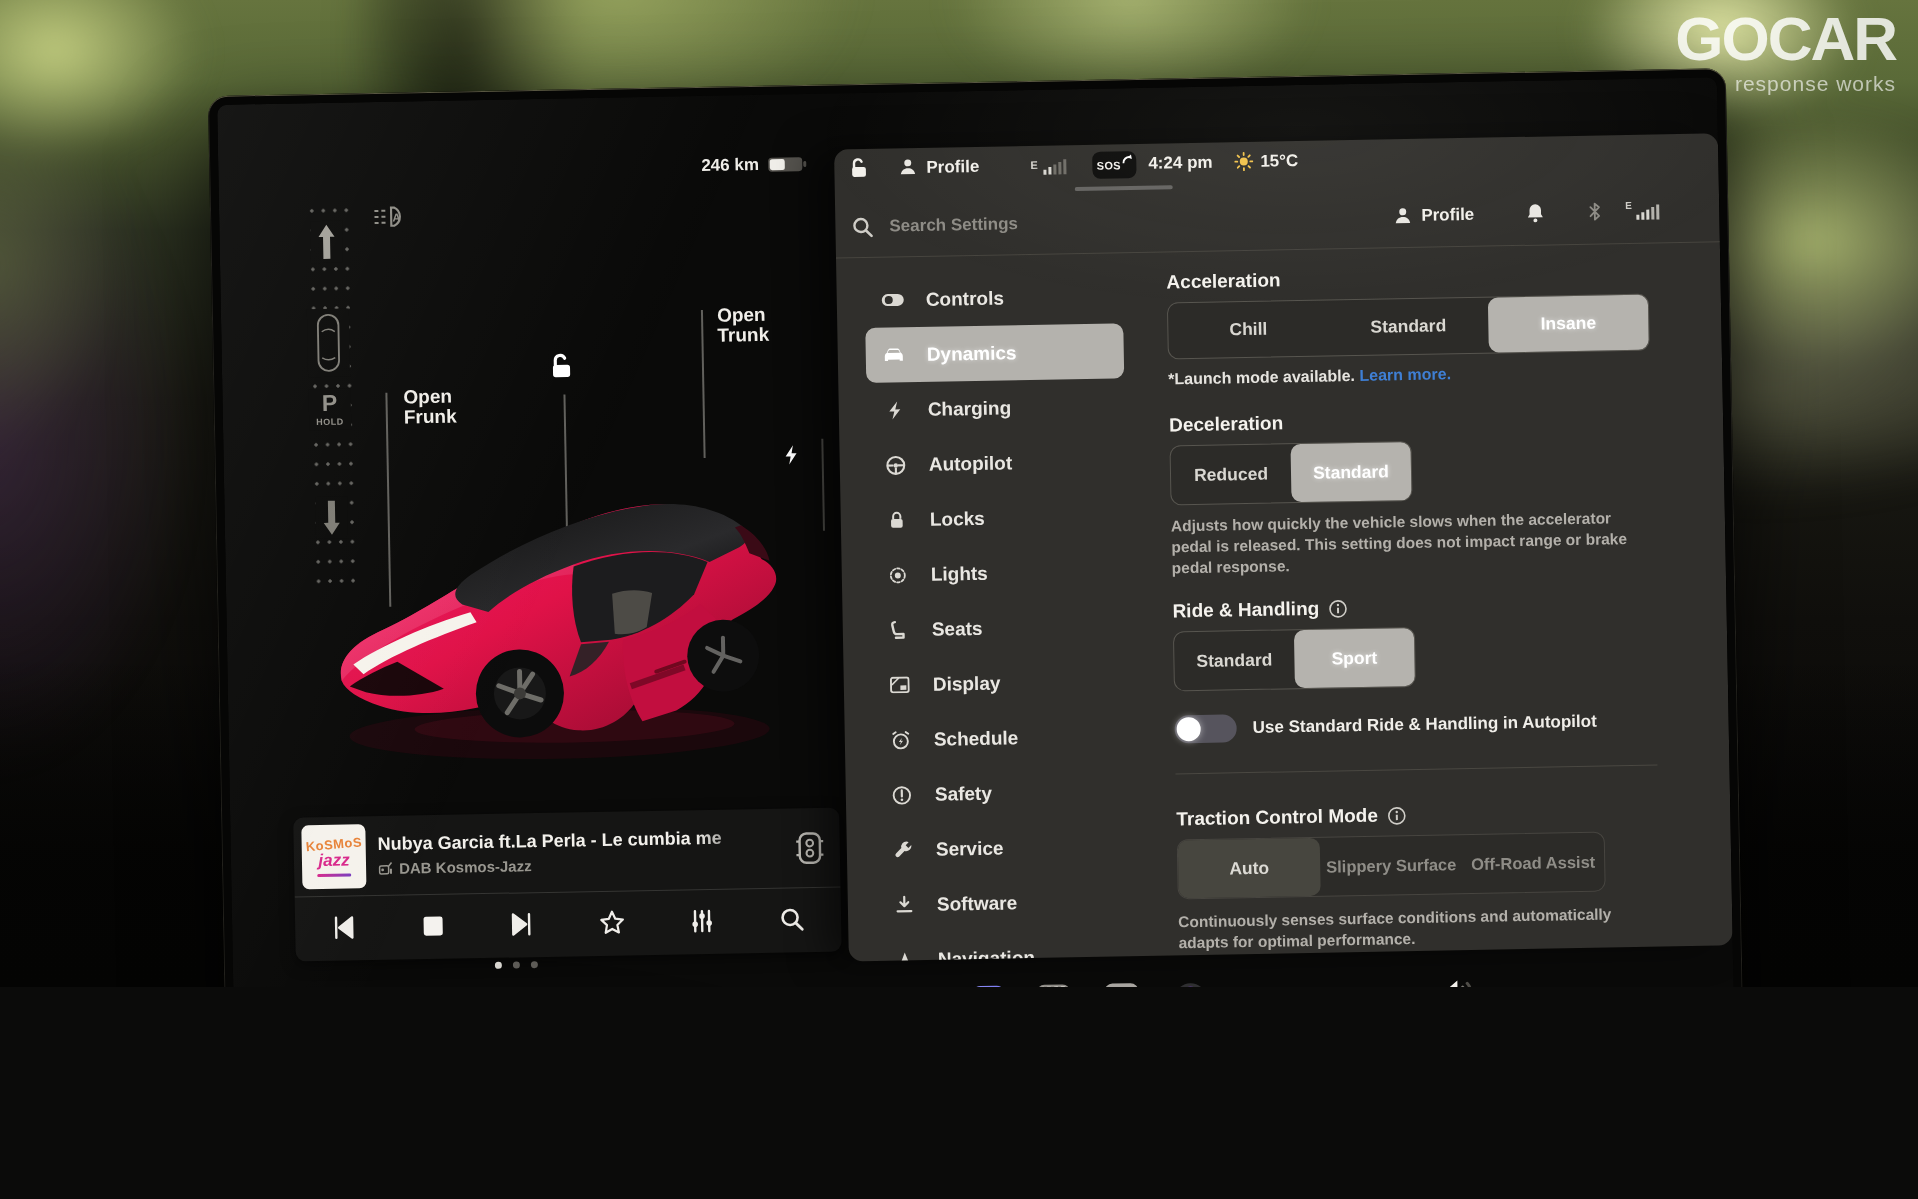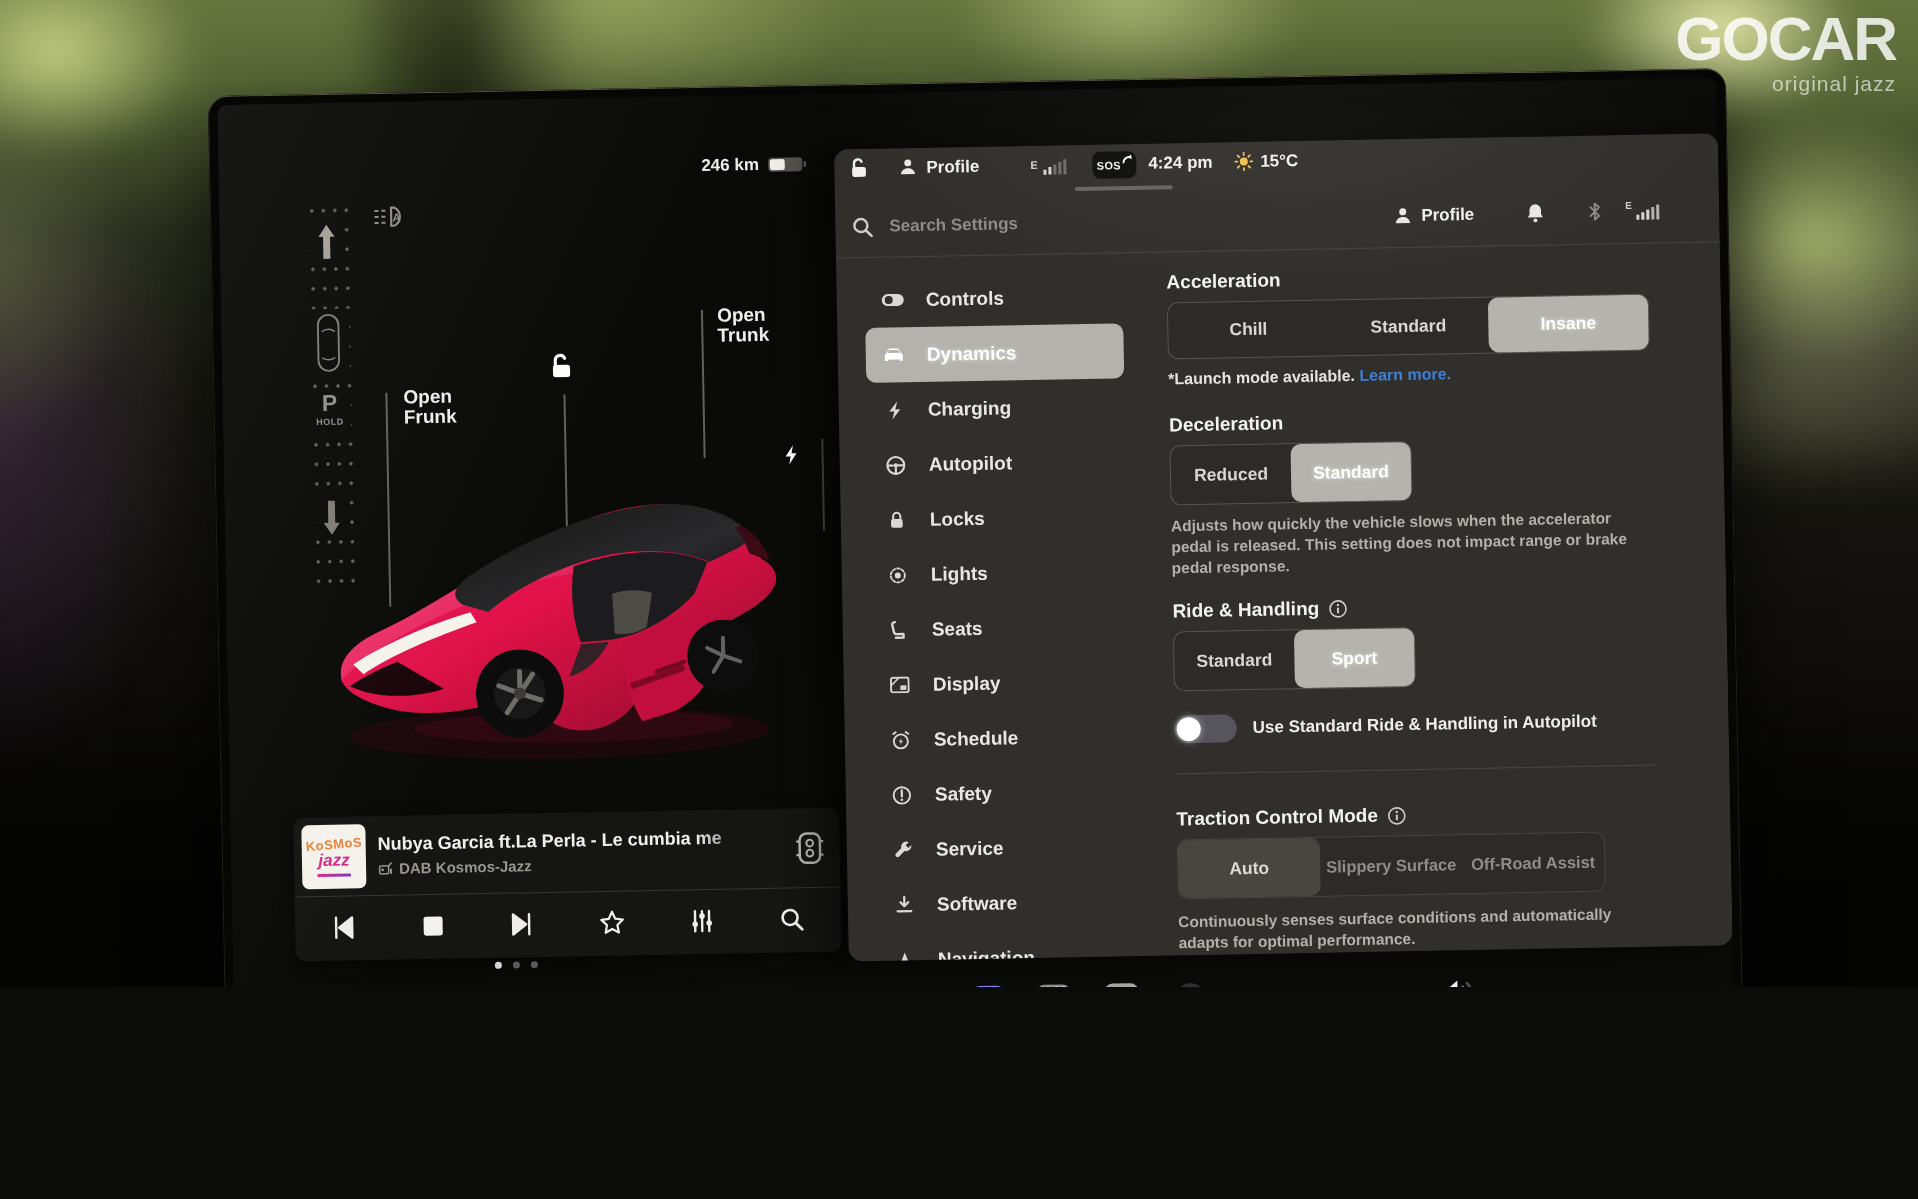--- a/index.html
+++ b/index.html
@@ -158,21 +158,21 @@
 </head>
 <body>
 
 <div class="stage">
   <div class="bg"></div>
   <div class="bg-blobs"></div>
   <div class="dash-shadow"></div>
 
   <div class="watermark">
     <div class="wm-title">GOCAR</div>
-    <div class="wm-sub">original jazz</div>
+    <div class="wm-sub">response works</div>
   </div>
 
   <div class="screen">
     <div class="ui">
 
       <div class="range-block">
         <span class="range-text">246 km</span>
         <svg class="ico" width="40" height="18" viewBox="0 0 40 18">
           <rect x="1" y="2" width="34" height="14" rx="3.5" fill="#55534e"></rect>
           <rect x="2.5" y="3.5" width="15" height="11" rx="2.5" fill="#f0eee9"></rect>

